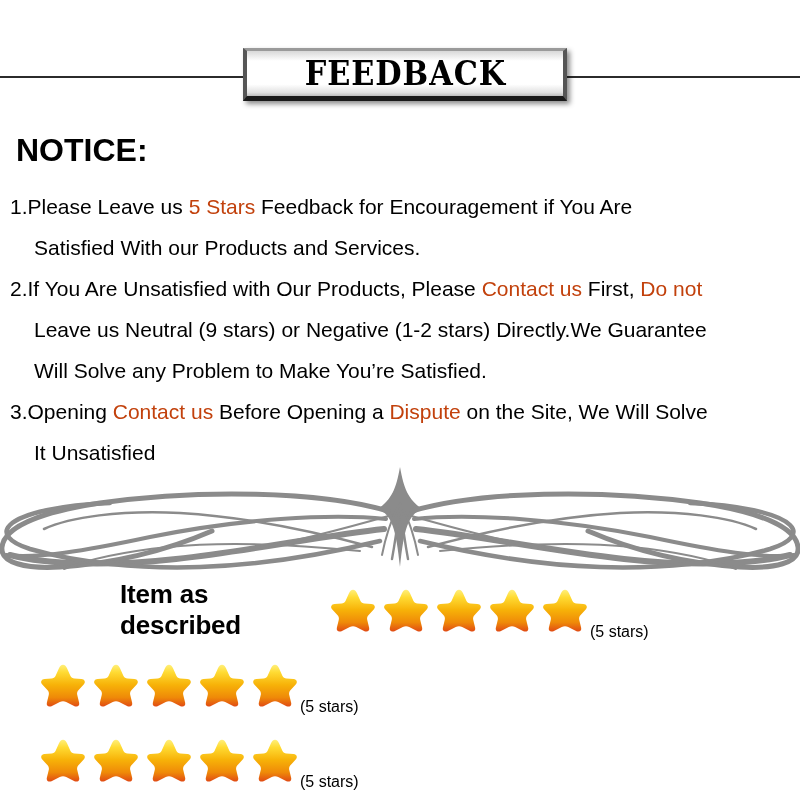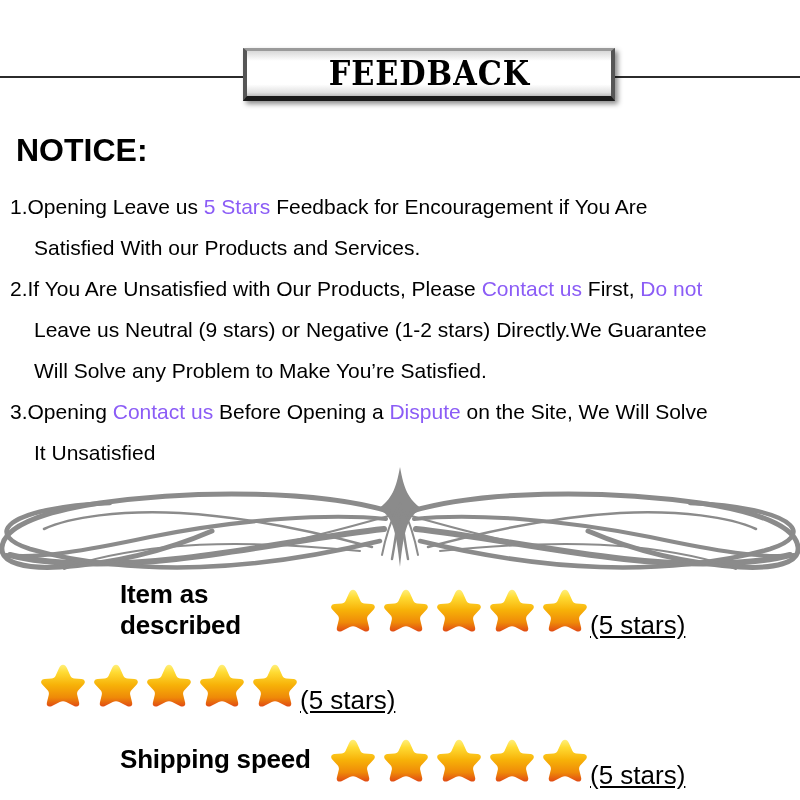--- a/index.html
+++ b/index.html
@@ -27,21 +27,21 @@
     height: 2px;
     background: #2b2b2b;
   }
   .banner-rule.left  { left: 0px;   width: 248px; }
   .banner-rule.right { right: 0px;  width: 248px; }
 
   .banner-box {
     position: absolute;
     left: 243px;
     top: 48px;
-    width: 372px;
+    width: 324px;
     height: 53px;
     background: #be185d;
     box-sizing: border-box;
     border-left: 4px solid #555;
     border-right: 4px solid #555;
     border-top: 3px solid #9a9a9a;
     border-bottom: 5px solid #1a1a1a;
     box-shadow: 3px 3px 5px rgba(0,0,0,0.45);
     padding-left: 18px;
   }
@@ -78,21 +78,21 @@
     position: absolute;
     left: 10px;
     top: 186px;
     width: 800px;
     font-size: 21px;
     line-height: 41px;
     white-space: nowrap;
   }
   .notice-item { margin: 0; }
   .notice-line.indent { padding-left: 24px; }
-  .accent-violet { color: #8b5cf6; }
+  .accent-violet { color: #c2410c; }
   .accent-blue   { color: #000000; }
 
   
   .ornament {
     position: absolute;
     left: 0;
     top: 455px;
     width: 800px;
     height: 120px;
   }
@@ -118,45 +118,44 @@
     font-weight: bold;
     letter-spacing: -0.2px;
   }
   .rating-stars {
     display: flex;
     align-items: center;
     gap: 7px;
   }
   .star { width: 46px; height: 46px; display: block; }
   .rating-count {
-    font-size: 26px;
+    font-size: 16px;
     margin-left: 2px;
     align-self: flex-end;
     padding-bottom: 6px;
-    text-decoration: underline;
   }
 </style>
 </head>
 <body>
 
 <div class="banner">
   <div class="banner-rule left"></div>
   <div class="banner-rule right"></div>
   <div class="banner-box">
     <div class="banner-box-inner">
       <span class="banner-title">FEEDBACK</span>
     </div>
   </div>
 </div>
 
 <div class="notice-heading">NOTICE:</div>
 
 <div class="notice-list" id="notice-list">
     <div class="notice-item">
-      <div class="notice-line"><span>1.</span><span>Opening Leave us  </span><span class="accent-violet">5 Stars</span><span>  Feedback for  Encouragement  if You Are</span></div>
+      <div class="notice-line"><span>1.</span><span>Please Leave us  </span><span class="accent-violet">5 Stars</span><span>  Feedback for  Encouragement  if You Are</span></div>
       <div class="notice-line indent"><span>Satisfied With our Products and Services.</span></div>
     </div>
     <div class="notice-item">
       <div class="notice-line"><span>2.</span><span>If You Are </span><span class="accent-blue">Unsatisfied</span><span> with Our Products, Please </span><span class="accent-violet">Contact us</span><span> First, </span><span class="accent-violet">Do not</span></div>
       <div class="notice-line indent"><span>Leave us Neutral (9 stars) or Negative (1-2 stars) Directly.We Guarantee</span></div>
       <div class="notice-line indent"><span>Will Solve any Problem to Make You’re  Satisfied.</span></div>
     </div>
     <div class="notice-item">
       <div class="notice-line"><span>3.</span><span>Opening </span><span class="accent-violet">Contact us</span><span> Before Opening a </span><span class="accent-violet">Dispute</span><span> on the Site, We Will Solve</span></div>
       <div class="notice-line indent"><span>It Unsatisfied</span></div>
@@ -231,21 +230,20 @@
         <svg class="star" viewBox="0 0 100 100">
           <path d="M50 6 C54 6 57 9 59 14 L66 30 C68 34 71 36 75 36 L90 37 C97 37 100 44 95 49 L84 61 C81 64 80 68 81 72 L85 88 C87 95 81 99 75 96 L57 87 C53 85 47 85 43 87 L25 96 C19 99 13 95 15 88 L19 72 C20 68 19 64 16 61 L5 49 C0 44 3 37 10 37 L25 36 C29 36 32 34 34 30 L41 14 C43 9 46 6 50 6 Z" fill="url(#starGrad)"></path>
         </svg>
         <svg class="star" viewBox="0 0 100 100">
           <path d="M50 6 C54 6 57 9 59 14 L66 30 C68 34 71 36 75 36 L90 37 C97 37 100 44 95 49 L84 61 C81 64 80 68 81 72 L85 88 C87 95 81 99 75 96 L57 87 C53 85 47 85 43 87 L25 96 C19 99 13 95 15 88 L19 72 C20 68 19 64 16 61 L5 49 C0 44 3 37 10 37 L25 36 C29 36 32 34 34 30 L41 14 C43 9 46 6 50 6 Z" fill="url(#starGrad)"></path>
         </svg>
       </div>
       <div class="rating-count">(5 stars)</div>
     </div>
     <div class="rating-row">
-      <div class="rating-label">Shipping speed</div>
       <div class="rating-stars">
         <svg class="star" viewBox="0 0 100 100">
           <path d="M50 6 C54 6 57 9 59 14 L66 30 C68 34 71 36 75 36 L90 37 C97 37 100 44 95 49 L84 61 C81 64 80 68 81 72 L85 88 C87 95 81 99 75 96 L57 87 C53 85 47 85 43 87 L25 96 C19 99 13 95 15 88 L19 72 C20 68 19 64 16 61 L5 49 C0 44 3 37 10 37 L25 36 C29 36 32 34 34 30 L41 14 C43 9 46 6 50 6 Z" fill="url(#starGrad)"></path>
         </svg>
         <svg class="star" viewBox="0 0 100 100">
           <path d="M50 6 C54 6 57 9 59 14 L66 30 C68 34 71 36 75 36 L90 37 C97 37 100 44 95 49 L84 61 C81 64 80 68 81 72 L85 88 C87 95 81 99 75 96 L57 87 C53 85 47 85 43 87 L25 96 C19 99 13 95 15 88 L19 72 C20 68 19 64 16 61 L5 49 C0 44 3 37 10 37 L25 36 C29 36 32 34 34 30 L41 14 C43 9 46 6 50 6 Z" fill="url(#starGrad)"></path>
         </svg>
         <svg class="star" viewBox="0 0 100 100">
           <path d="M50 6 C54 6 57 9 59 14 L66 30 C68 34 71 36 75 36 L90 37 C97 37 100 44 95 49 L84 61 C81 64 80 68 81 72 L85 88 C87 95 81 99 75 96 L57 87 C53 85 47 85 43 87 L25 96 C19 99 13 95 15 88 L19 72 C20 68 19 64 16 61 L5 49 C0 44 3 37 10 37 L25 36 C29 36 32 34 34 30 L41 14 C43 9 46 6 50 6 Z" fill="url(#starGrad)"></path>
         </svg>

